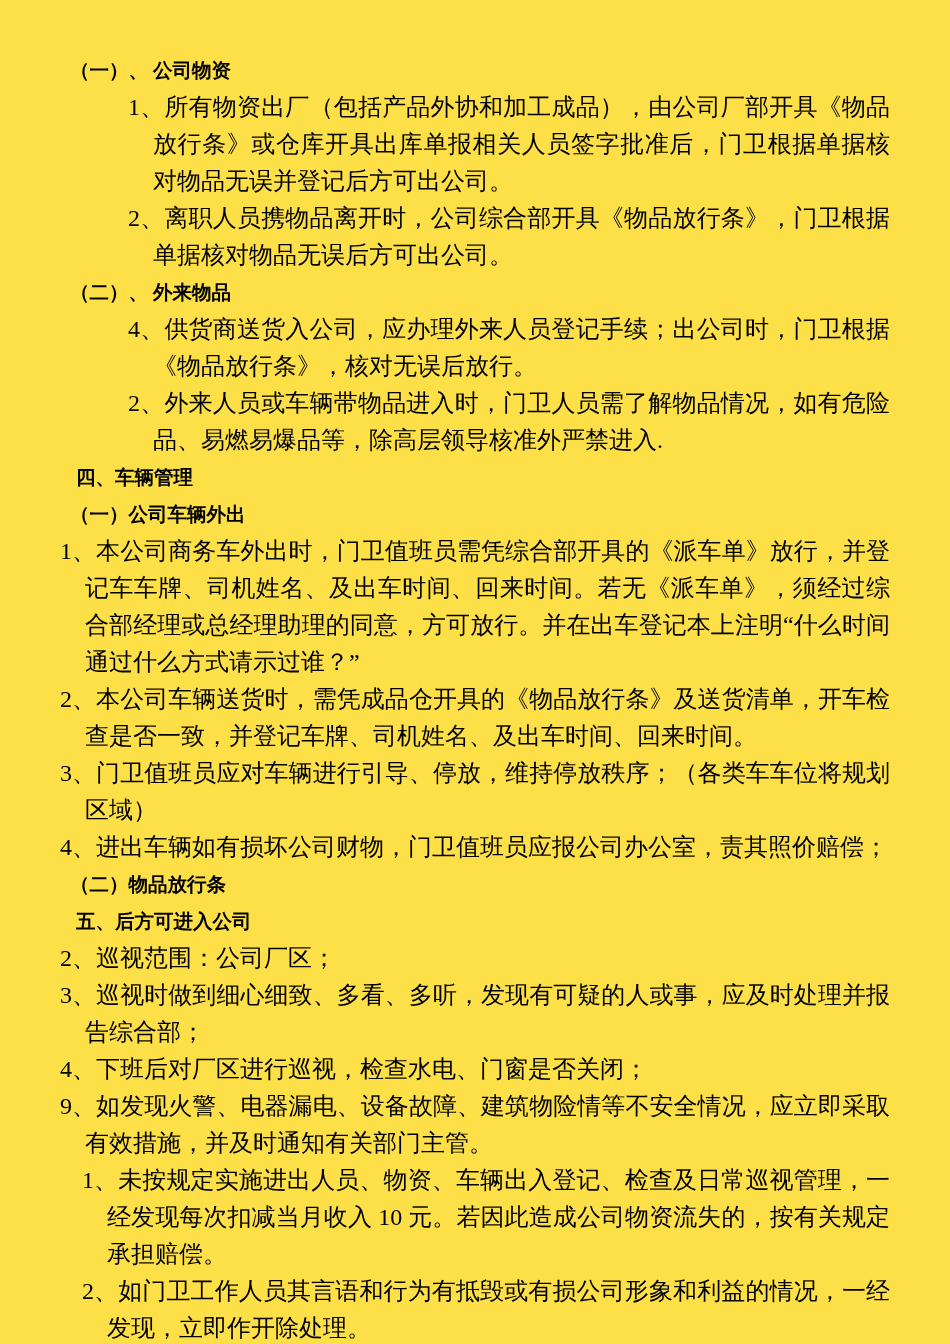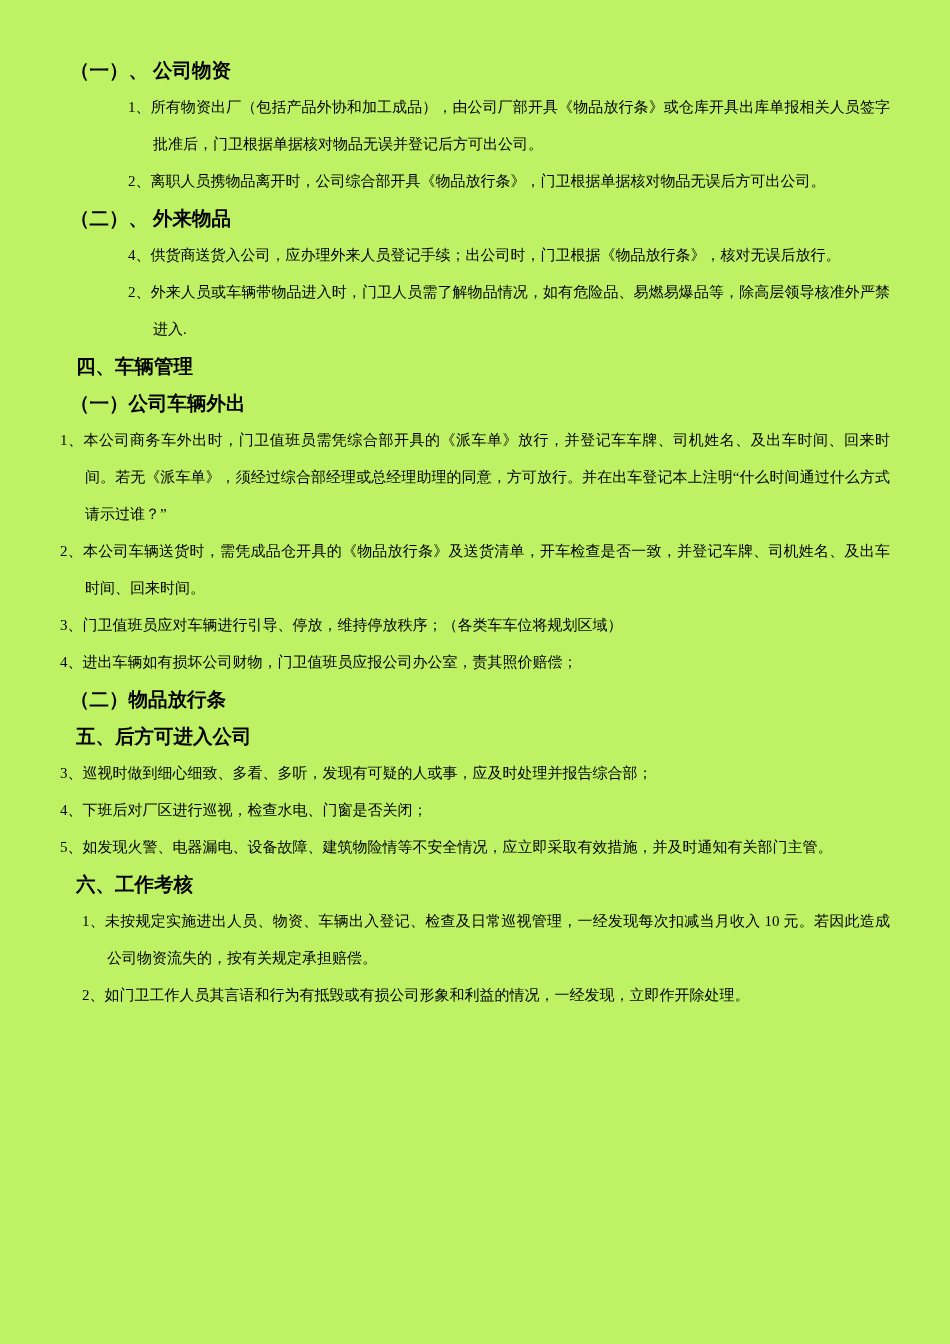--- a/index.html
+++ b/index.html
@@ -9,42 +9,42 @@
     background: #ffffff;
   }
   body {
     font-family: "Liberation Serif", "DejaVu Serif", serif;
     color: #000000;
   }
   .page {
     position: relative;
     width: 950px;
     height: 1344px;
-    background: #bef264;
+    background: #fde047;
     box-sizing: border-box;
     padding: 52px 60px 0 60px;
     overflow: hidden;
   }
   .doc {
     width: 830px;
   }
   .head {
     font-weight: bold;
     font-size: 19.5px;
     line-height: 37px;
     margin: 0;
   }
 
   
   .ind-0  { margin-left: 16px;  text-indent: 0px; }
   .ind-h  { margin-left: 10px; text-indent: 0px; }
 
   
   .item {
-    font-size: 15px;
+    font-size: 24px;
     line-height: 37px;
     text-align: justify;
     text-justify: inter-ideograph;
     margin: 0;
   }
   .hang-a {
     padding-left: 93px;
     text-indent: -25px;
   }
   .hang-b {           
@@ -91,27 +91,27 @@
     <div class="item hang-b">3、门卫值班员应对车辆进行引导、停放，维持停放秩序；（各类车车位将规划区域）</div>
 
     <div class="item hang-b">4、进出车辆如有损坏公司财物，门卫值班员应报公司办公室，责其照价赔偿；</div>
 
     <div class="head ind-h">（二）物品放行条</div>
 
 
     <div class="head ind-0">五、后方可进入公司</div>
 
 
+    <div class="item hang-b">2、巡视范围：公司厂区；</div>
 
     <div class="item hang-b">3、巡视时做到细心细致、多看、多听，发现有可疑的人或事，应及时处理并报告综合部；</div>
 
     <div class="item hang-b">4、下班后对厂区进行巡视，检查水电、门窗是否关闭；</div>
 
-    <div class="item hang-b">5、如发现火警、电器漏电、设备故障、建筑物险情等不安全情况，应立即采取有效措施，并及时通知有关部门主管。</div>
+    <div class="item hang-b">9、如发现火警、电器漏电、设备故障、建筑物险情等不安全情况，应立即采取有效措施，并及时通知有关部门主管。</div>
 
-    <div class="head ind-0">六、工作考核</div>
 
     <div class="item hang-c">1、未按规定实施进出人员、物资、车辆出入登记、检查及日常巡视管理，一经发现每次扣减当月收入 10 元。若因此造成公司物资流失的，按有关规定承担赔偿。</div>
 
     <div class="item hang-c">2、如门卫工作人员其言语和行为有抵毁或有损公司形象和利益的情况，一经发现，立即作开除处理。</div>
 
   </div>
 </div>
 
 </body></html>

